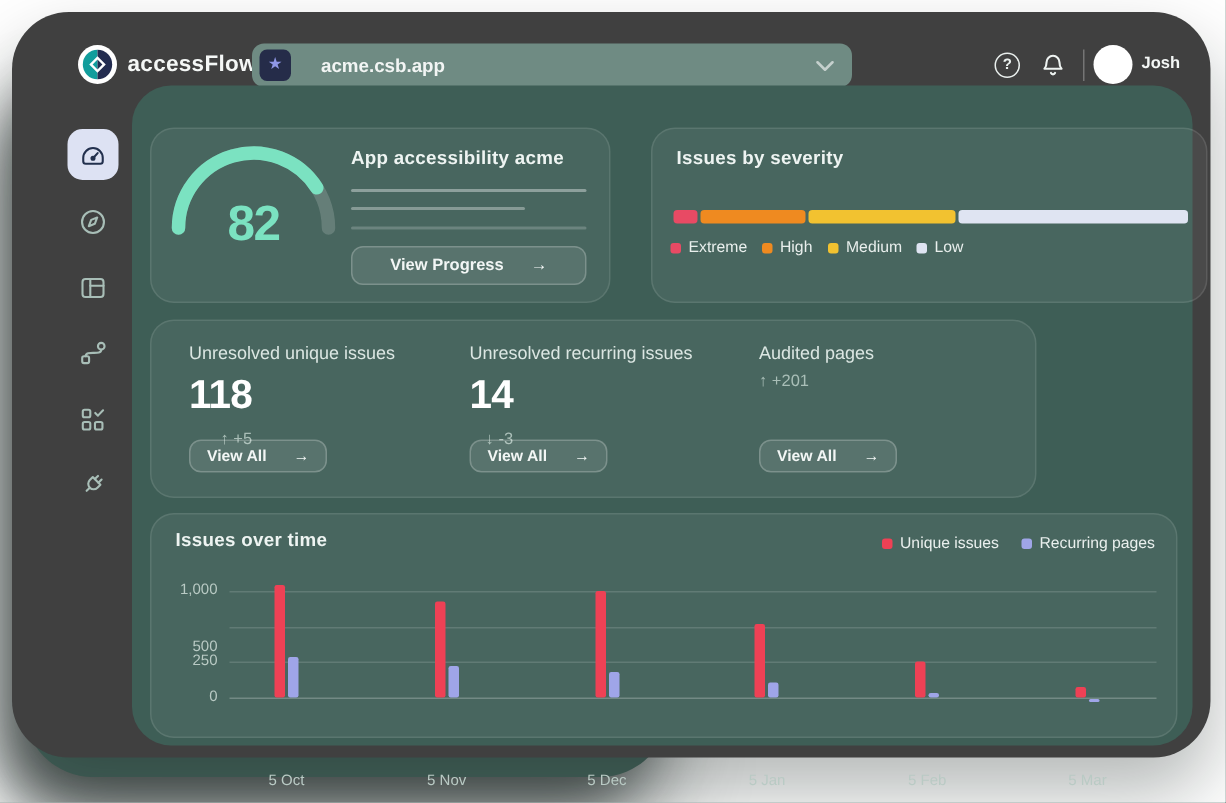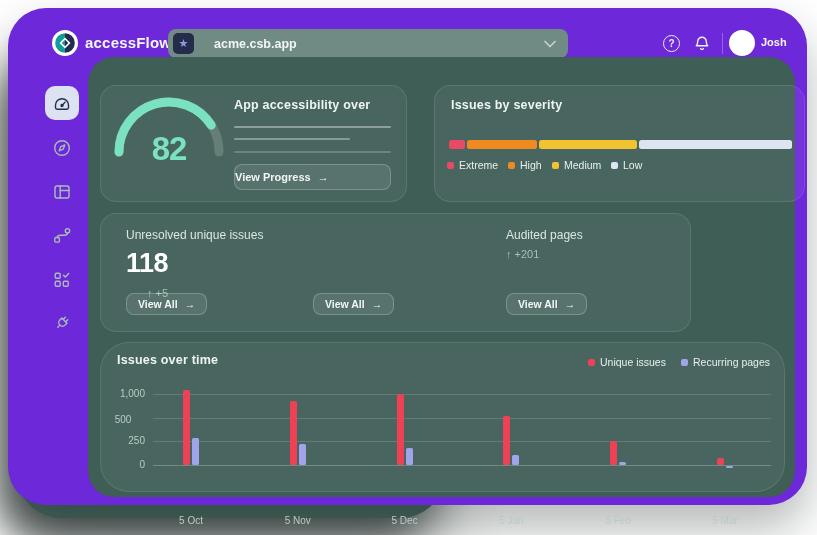--- a/index.html
+++ b/index.html
@@ -6,21 +6,21 @@
   html,body { width:817px; height:535px; background:#ffffff; overflow:hidden;
     font-family:"Liberation Sans", sans-serif; }
   .stage { position:relative; width:817px; height:535px; }
 
   
   .window-back { position:absolute; left:16px; top:40px; width:430px; height:478px;
     background:#47665e; border-radius:46px;
     box-shadow:-18px 20px 38px rgba(8,18,16,.55), 0 30px 55px rgba(8,18,16,.38); }
 
   .window { position:absolute; left:8px; top:8px; width:799px; height:497px;
-    background:#6d28d9; border-radius:38px;
+    background:#404040; border-radius:38px;
     box-shadow:0 24px 48px rgba(10,22,19,.30); }
 
   
   .logo { position:absolute; left:44px; top:22px; width:26px; height:26px; }
   .brand-text { position:absolute; left:77px; top:26px; font-size:15px; font-weight:700;
     color:#f4f7f6; letter-spacing:.2px; }
   .project-select { position:absolute; left:160px; top:21px; width:400px; height:29px;
     background:#6f8b83; border-radius:8px; display:flex; align-items:center;
     padding:0 12px 0 5px; cursor:pointer; }
   .project-badge { width:21px; height:21px; border-radius:5px; background:#252c49;
@@ -53,21 +53,21 @@
     border:1px solid rgba(255,255,255,.10); border-radius:16px; }
   .card-title { position:absolute; font-size:12.5px; font-weight:700; color:#eef4f2;
     letter-spacing:.2px; }
 
   
   .card-score  { left:12px; top:28px; width:307px; height:117px; }
   .gauge-box { position:absolute; left:6px; top:2px; width:124px; height:78px; }
   .score-value { position:absolute; left:6px; top:44px; width:124px; text-align:center;
     font-size:33px; font-weight:700; color:#7be2c1; letter-spacing:-1px; }
   .skel { position:absolute; left:133px; height:2px; border-radius:1px; background:#ffffff; }
-  .btn { display:flex; align-items:center; gap:7px;
+  .btn { display:flex; align-items:center; justify-content:center; gap:18px;
     background:rgba(255,255,255,.09); border:1px solid rgba(255,255,255,.22);
     border-radius:8px; color:#f2f6f5; cursor:pointer; }
   .btn-progress { position:absolute; left:133px; top:78px; width:157px; height:26px;
     font-size:11px; font-weight:700; }
 
   
   .card-severity { left:326px; top:28px; width:371px; height:117px;margin-left:20px; }
   .sev-bar { position:absolute; left:14px; top:54px; width:343px; height:9px;
     display:flex; gap:2px; }
   .sev-seg { height:9px; border-radius:2.5px; }
@@ -79,21 +79,21 @@
   .card-stats { left:12px; top:156px; width:591px; height:119px; }
   .stat-col { position:absolute; top:14px; }
   .stat-label { font-size:12px; color:#dbe6e2; }
   .stat-valrow { position:absolute; top:20px; display:flex; align-items:flex-end; gap:9px;flex-direction:column; }
   .stat-value { font-size:27px; font-weight:700; color:#ffffff; letter-spacing:-.5px; line-height:30px; }
   .stat-delta { font-size:11px; color:#a9beb7; padding-bottom:5px; }
   .btn-viewall { position:absolute; top:79px; height:22px; padding:0 11px;
     font-size:10.5px; font-weight:700; }
 
   
-  .card-chart { left:12px; top:285px; width:685px; height:150px;border-radius:29px; }
+  .card-chart { left:12px; top:285px; width:685px; height:150px; }
   .chart-legend { position:absolute; right:14px; top:13px; display:flex; gap:15px; }
   .cl-item { display:flex; align-items:center; gap:5px; }
   .cl-sq { width:7px; height:7px; border-radius:2px; }
   .cl-label { font-size:10.5px; color:#e9efed; }
   .gridline { position:absolute; left:52px; width:618px; height:1px;
     background:rgba(255,255,255,.14); }
   .gridline.base { background:rgba(255,255,255,.24); }
   .ytick { position:absolute; left:0; width:44px; text-align:right; font-size:10px;
     color:#b9cac4; }
   .xtick { position:absolute; width:60px; text-align:center; font-size:10px; color:#b9cac4;margin-top:44px; }
@@ -186,21 +186,21 @@
     <div class="panel">
 
       <div class="card card-score">
         <div class="gauge-box">
           <svg width="124" height="78" viewBox="0 0 124 78">
             <path d="M12 64 A 50 50 0 0 1 112 64" fill="none" stroke="rgba(255,255,255,.16)" stroke-width="9" stroke-linecap="round"></path>
             <path d="M12 64 A 50 50 0 0 1 104.2 37.2" fill="none" stroke="#7be2c1" stroke-width="9" stroke-linecap="round"></path>
           </svg>
         </div>
         <div class="score-value">82</div>
-        <div class="card-title" style="left:133px; top:12px">App accessibility over</div>
+        <div class="card-title" style="left:133px; top:12px">App accessibility acme</div>
         <div class="skel" style="top:40px; width:157px; opacity:.38"></div>
         <div class="skel" style="top:52px; width:116px; opacity:.34"></div>
         <div class="skel" style="top:65px; width:157px; opacity:.20"></div>
         <div class="btn btn-progress">
           <span>View Progress</span>
           <span>→</span>
         </div>
       </div>
 
       <div class="card card-severity">
@@ -235,20 +235,27 @@
           <div class="stat-valrow">
             <span class="stat-value">118</span>
             <span class="stat-delta"><span>↑</span> <span>+5</span></span>
           </div>
         </div>
         <div class="btn btn-viewall" style="left:25px">
           <span>View All</span>
             <span>→</span>
         </div>
 
+        <div class="stat-col" style="left:212px">
+          <div class="stat-label">Unresolved recurring issues</div>
+          <div class="stat-valrow">
+            <span class="stat-value">14</span>
+            <span class="stat-delta"><span>↓</span> <span>-3</span></span>
+          </div>
+        </div>
         <div class="btn btn-viewall" style="left:212px">
           <span>View All</span>
             <span>→</span>
         </div>
 
         <div class="stat-col" style="left:405px">
           <div class="stat-label">Audited pages</div>
           <div class="stat-valrow">
             <span class="stat-delta"><span>↑</span> <span>+201</span></span>
           </div>
@@ -270,21 +277,21 @@
             <span class="cl-sq" style="background: rgb(159, 165, 232);"></span>
             <span class="cl-label">Recurring pages</span>
           </div>
         </div>
         <div id="chart-plot"></div>
       <div class="gridline base" style="top: 122px;"></div>
           <div class="ytick" style="top: 116px;">0</div>
           <div class="gridline" style="top: 98.3px;"></div>
           <div class="ytick" style="top: 92.3px;">250</div>
           <div class="gridline" style="top: 74.6px;"></div>
-          <div class="ytick" style="top: 71px; text-align: center;">500</div>
+          <div class="ytick" style="top: 83px;">500</div>
           <div class="gridline" style="top: 50.9px;"></div>
           <div class="ytick" style="top: 44.9px;">1,000</div>
           <div class="xtick" style="left: 60px; top: 128px;">5 Oct</div>
           <div class="bar" style="left: 82px; background: rgb(238, 65, 85); height: 74.892px; top: 47.108px;"></div>
           <div class="bar" style="left: 91px; background: rgb(159, 165, 232); height: 27.492px; top: 94.508px;"></div>
           <div class="xtick" style="left: 166.8px; top: 128px;">5 Nov</div>
           <div class="bar" style="left: 188.8px; background: rgb(238, 65, 85); height: 63.516px; top: 58.484px;"></div>
           <div class="bar" style="left: 197.8px; background: rgb(159, 165, 232); height: 20.856px; top: 101.144px;"></div>
           <div class="xtick" style="left: 273.6px; top: 128px;">5 Dec</div>
           <div class="bar" style="left: 295.6px; background: rgb(238, 65, 85); height: 71.1px; top: 50.9px;"></div>

